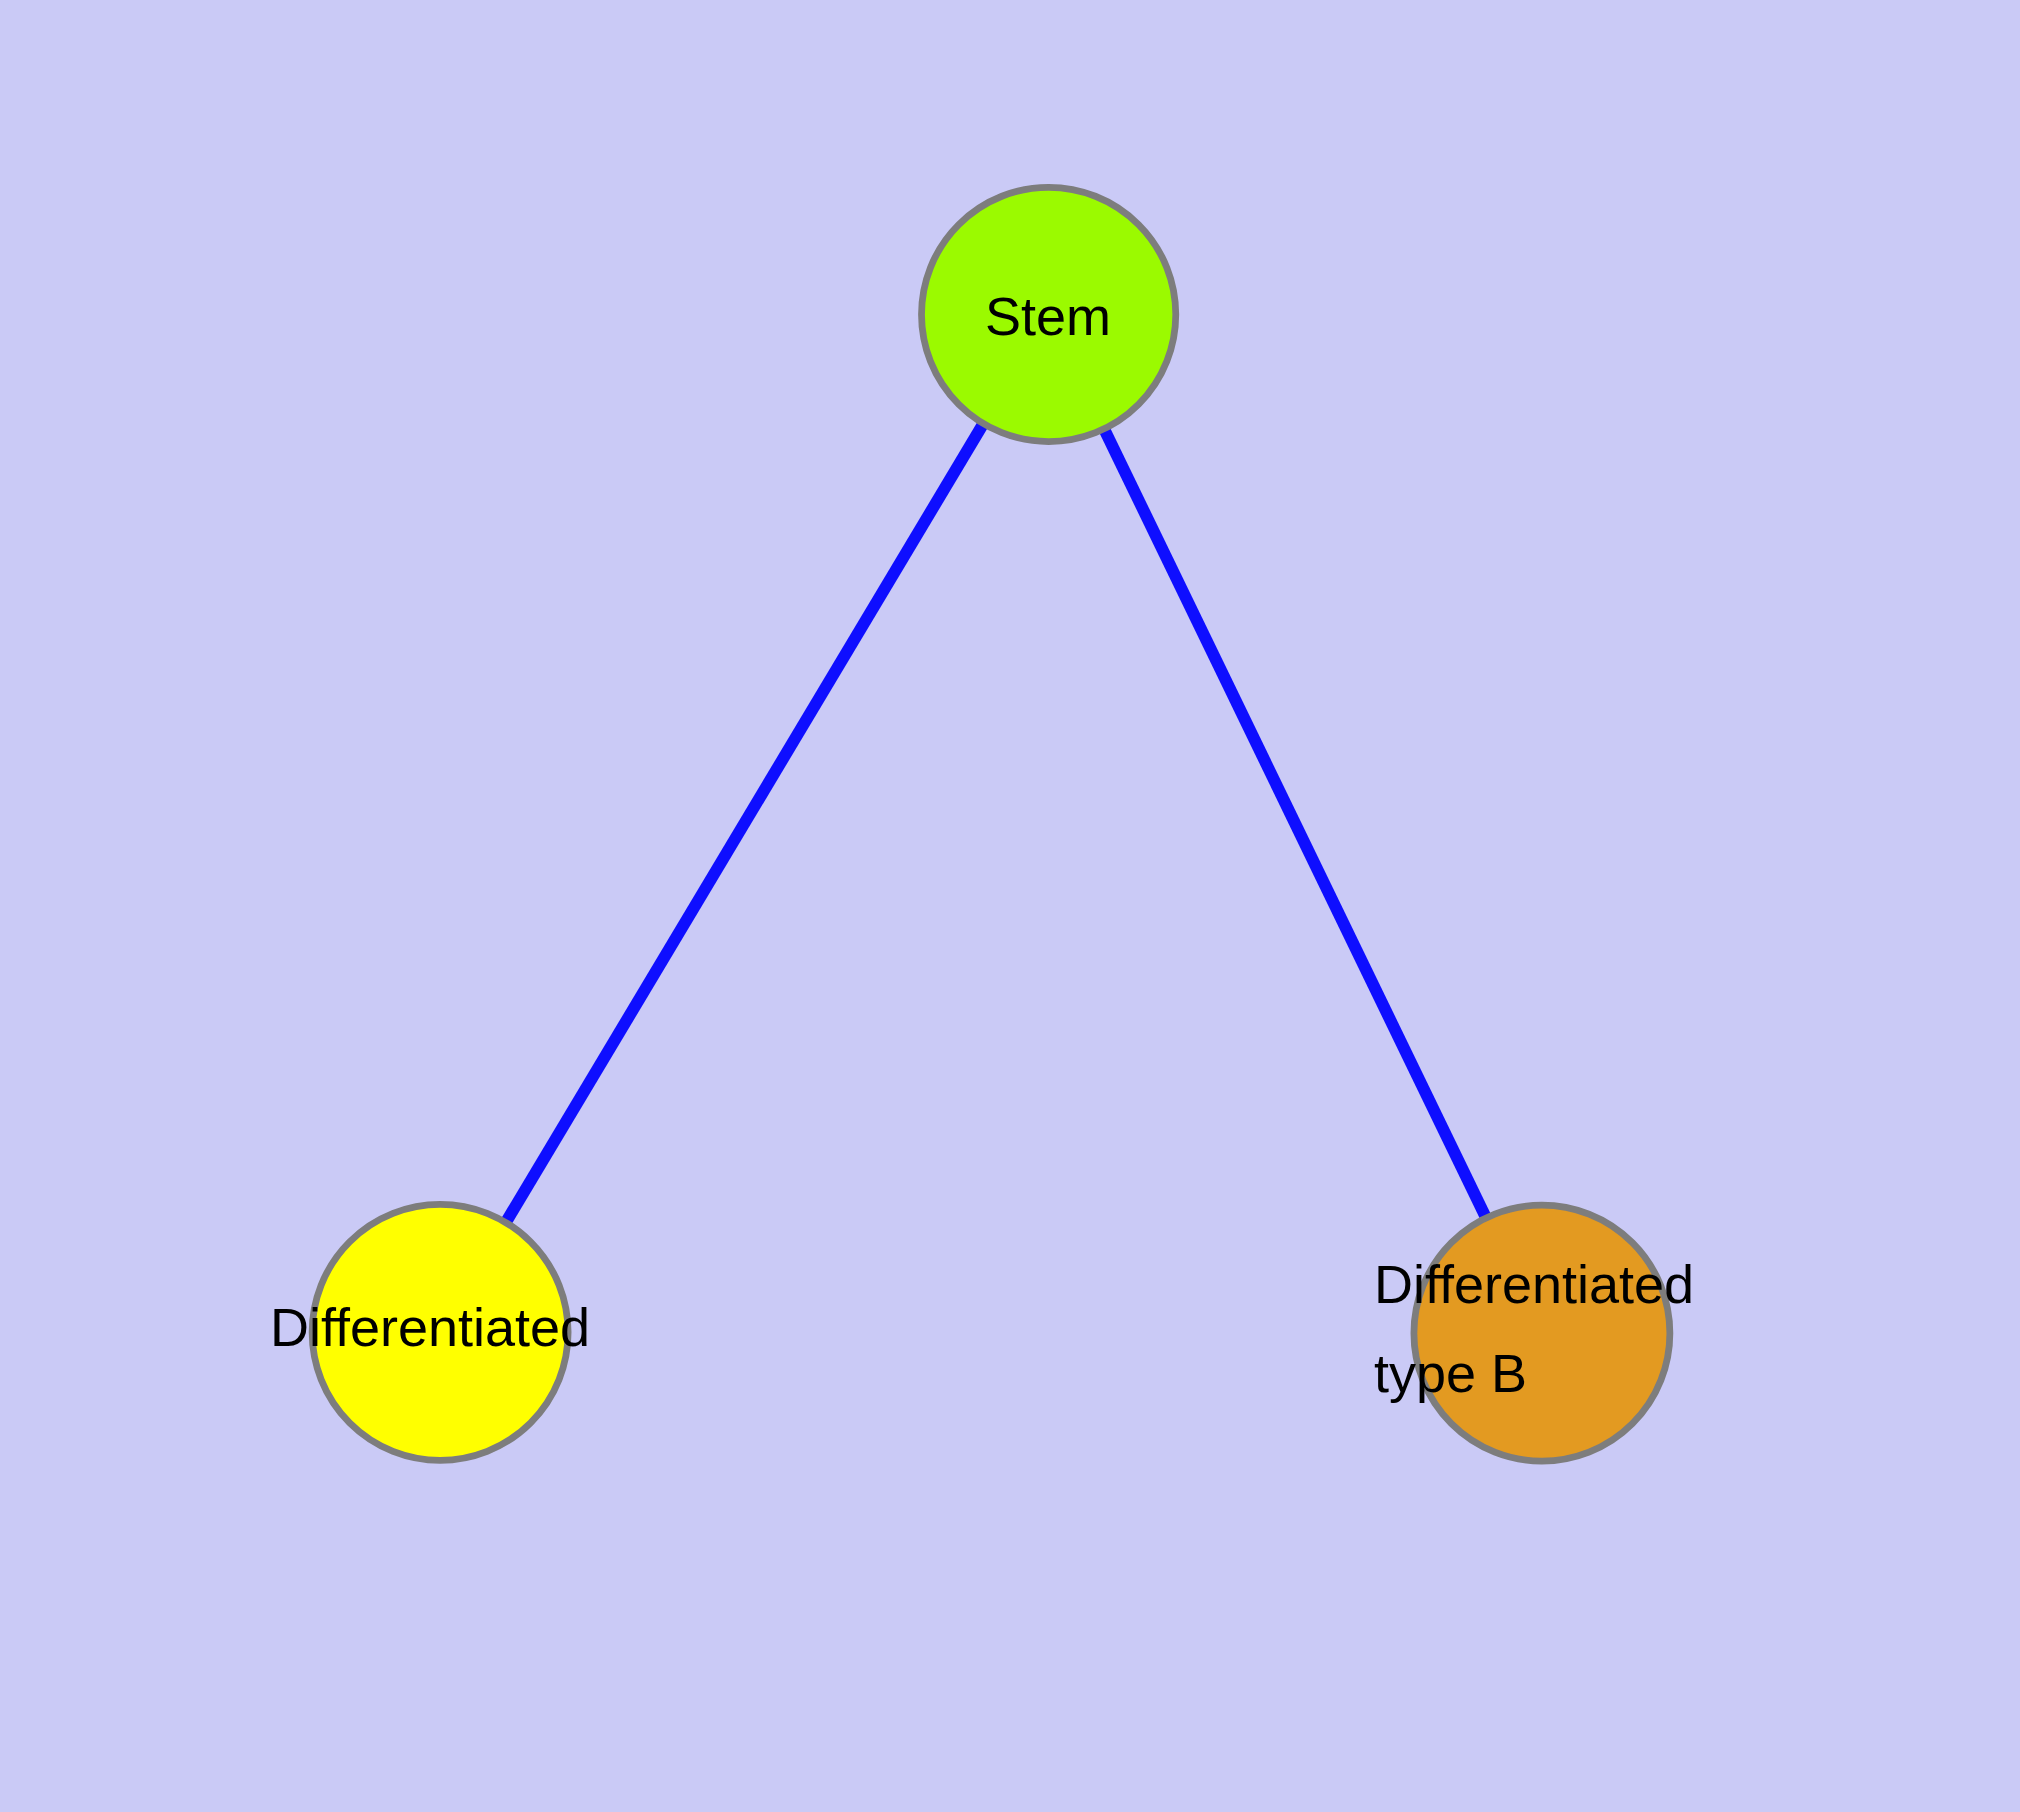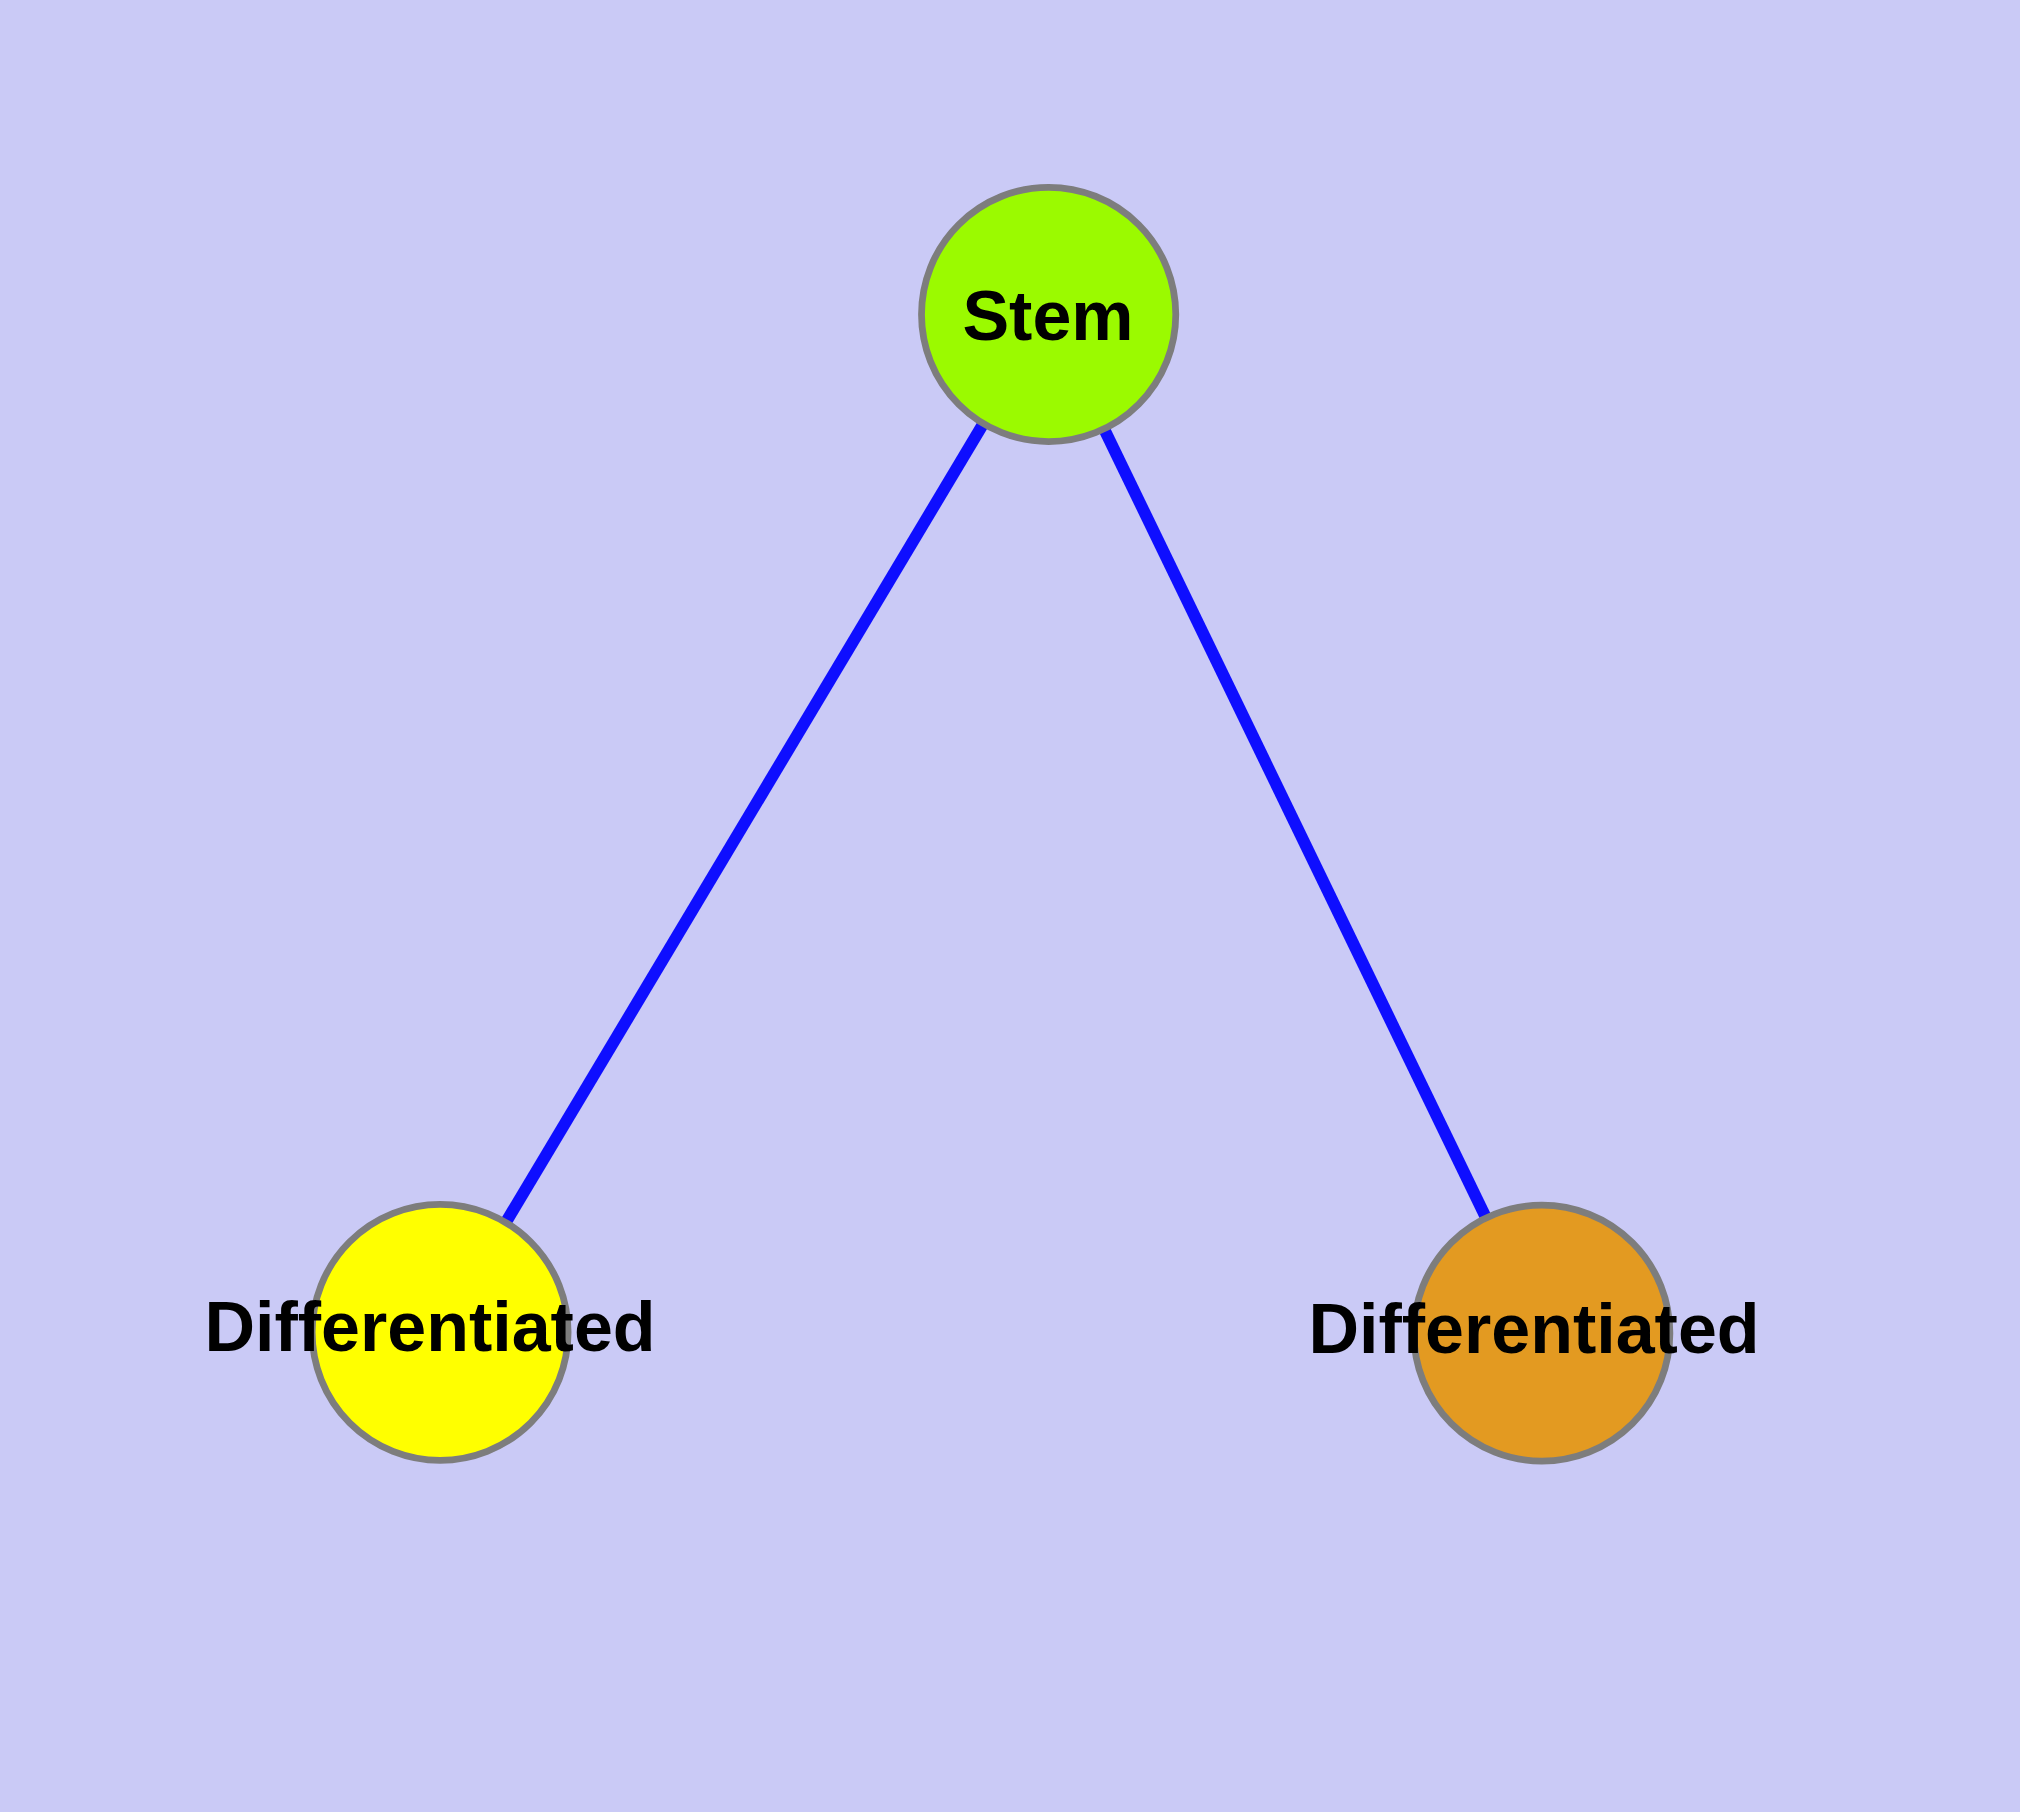--- a/index.html
+++ b/index.html
@@ -34,22 +34,22 @@
     fill: none;
   }
   svg.graph circle.node {
     stroke: var(--node-border-color);
     stroke-width: 8;
   }
   .label {
     position: absolute;
     transform: translate(-50%, -50%);
     font-family: "Liberation Sans", sans-serif;
-    font-weight: bold;
-    font-size: 70px;
+    font-weight: normal;
+    font-size: 54px;
     line-height: 89px;
     color: var(--label-color);
     text-align: left;
     white-space: nowrap;
     pointer-events: none;
   }
   .label span { display: block; }
 </style>
 </head>
 <body>
@@ -68,16 +68,17 @@
   <div class="label" style="left:1048px; top:316px;">
     <span>Stem</span>
   </div>
 
   <div class="label" style="left:430px; top:1327px;">
     <span>Differentiated</span>
   </div>
 
   <div class="label" style="left:1534px; top:1329px;">
     <span>Differentiated</span>
+    <span>type B</span>
   </div>
 
 </div>
 
 
 </body></html>

